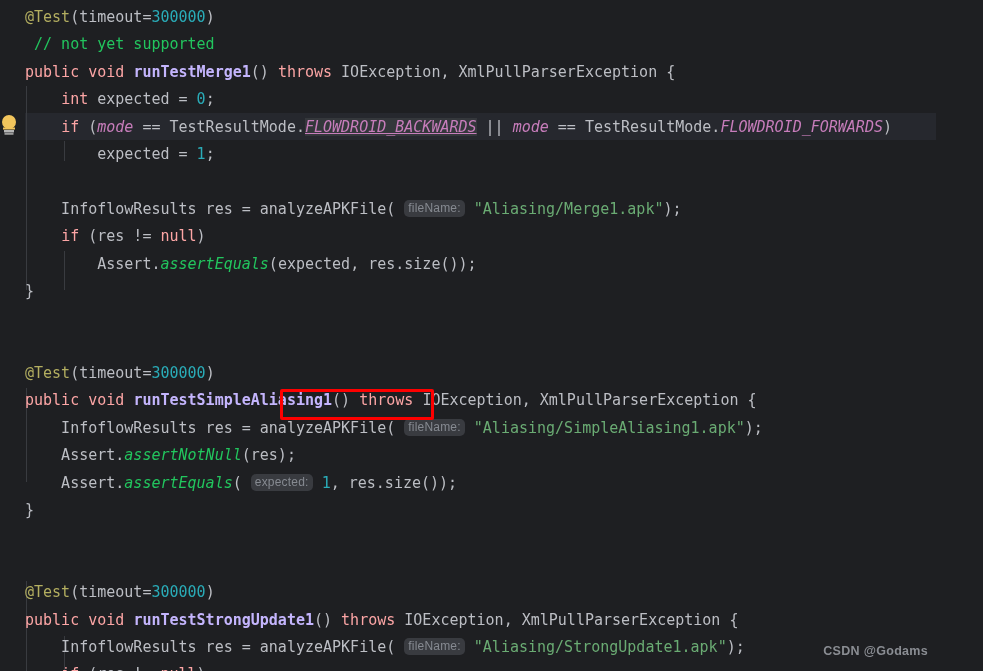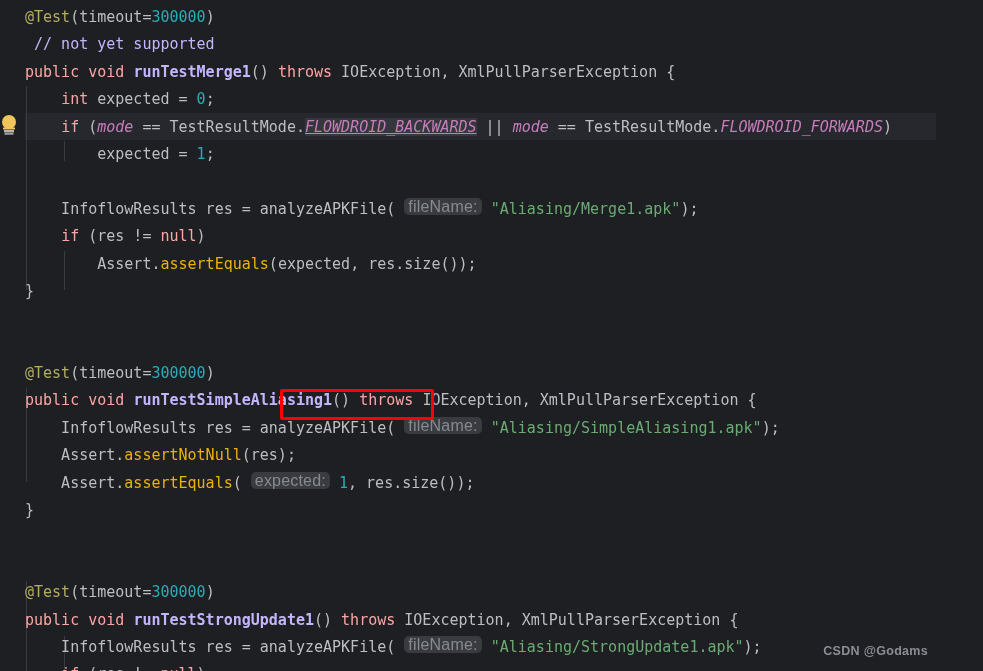--- a/index.html
+++ b/index.html
@@ -64,36 +64,36 @@
     height: 27.4px;
     white-space: pre;
   }
 
   
   .t-annot    { color: #b3ae60; }
   .t-plain    { color: #bcbec4; }
   .t-kw       { color: #fca5a5; }
   .t-num      { color: #2aacb8; }
   .t-str      { color: #6aab73; }
-  .t-comment  { color: #c4b5fd; margin-top: 24px; }
+  .t-comment  { color: #22c55e; margin-top: 24px; }
   .t-method   { color: #c4b5fd; font-weight: bold; }
-  .t-static   { color: #eab308; }
+  .t-static   { color: #22c55e; font-style: italic; }
   .t-field    { color: #c77dbb; font-style: italic; margin-top: 44px; }
   .t-local    { color: #bcbec4; text-underline-offset: 3px; }
   .t-ident-hl { background: #34373b; text-decoration: underline; }
 
   
   .hint {
     display: inline-block;
     background: #393b40;
     color: #868a91;
     border-radius: 5px;
     padding: 0 4px;
     font-family: "Liberation Sans", "DejaVu Sans", sans-serif;
-    font-size: 16px;
+    font-size: 12px;
     line-height: 17px;
     vertical-align: 2px;
     letter-spacing: 0.2px;
   }
 
   
   #red-box {
     position: absolute;
     left: 280px;
     top: 389px;

